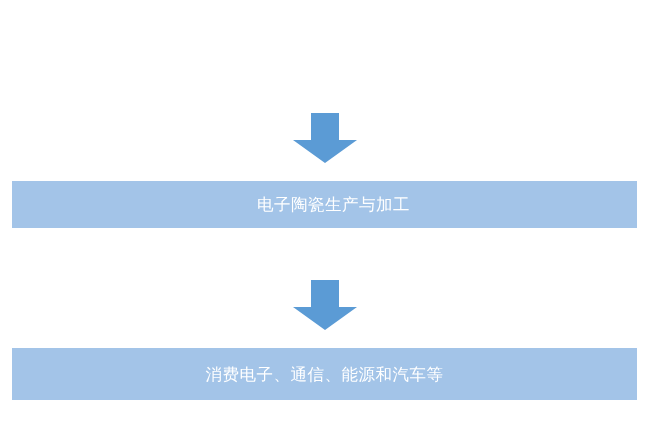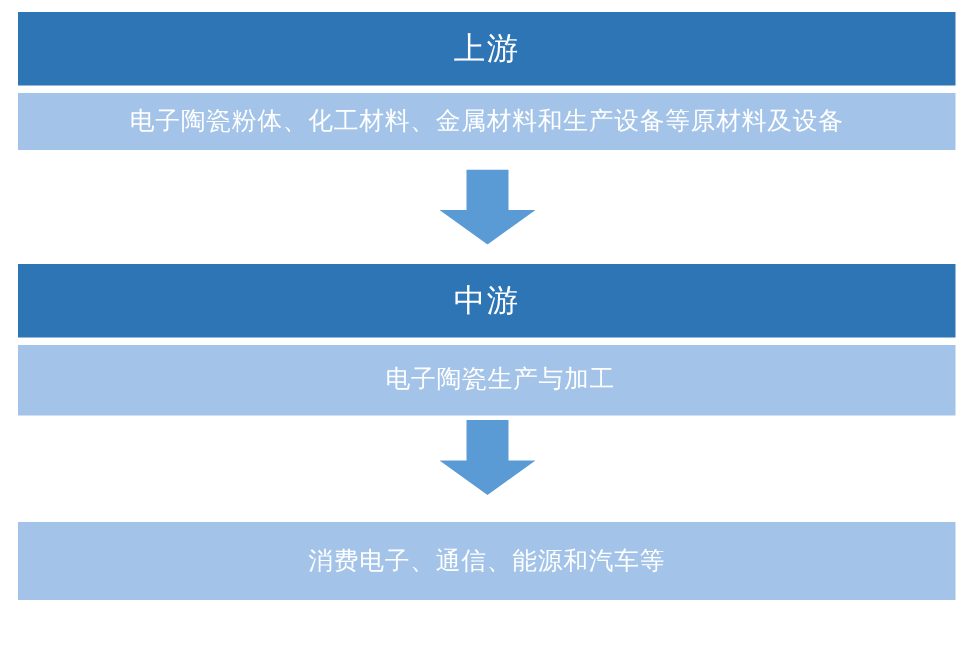--- a/index.html
+++ b/index.html
@@ -69,33 +69,28 @@
   }
   #arrow-upstream-to-midstream { top: 113px; }
   #arrow-midstream-to-downstream { top: 280px; }
   .flow-arrow svg { display: block; width: 100%; height: 100%; }
 </style>
 </head>
 <body>
 
 <div id="diagram">
 
-  <div class="stage" id="stage-upstream">
-    <div class="stage-header">上游</div>
-    <div class="stage-body">电子陶瓷粉体、化工材料、金属材料和生产设备等原材料及设备</div>
-  </div>
 
   <div class="flow-arrow" id="arrow-upstream-to-midstream">
     <svg viewBox="0 0 64 50" preserveAspectRatio="none">
       <polygon points="18,0 46,0 46,27 64,27 32,50 0,27 18,27" fill="#5B9BD5"></polygon>
     </svg>
   </div>
 
   <div class="stage" id="stage-midstream">
-    <div class="stage-header">中游</div>
     <div class="stage-body">电子陶瓷生产与加工</div>
   </div>
 
   <div class="flow-arrow" id="arrow-midstream-to-downstream">
     <svg viewBox="0 0 64 50" preserveAspectRatio="none">
       <polygon points="18,0 46,0 46,27 64,27 32,50 0,27 18,27" fill="#5B9BD5"></polygon>
     </svg>
   </div>
 
   <div class="stage" id="stage-downstream">

